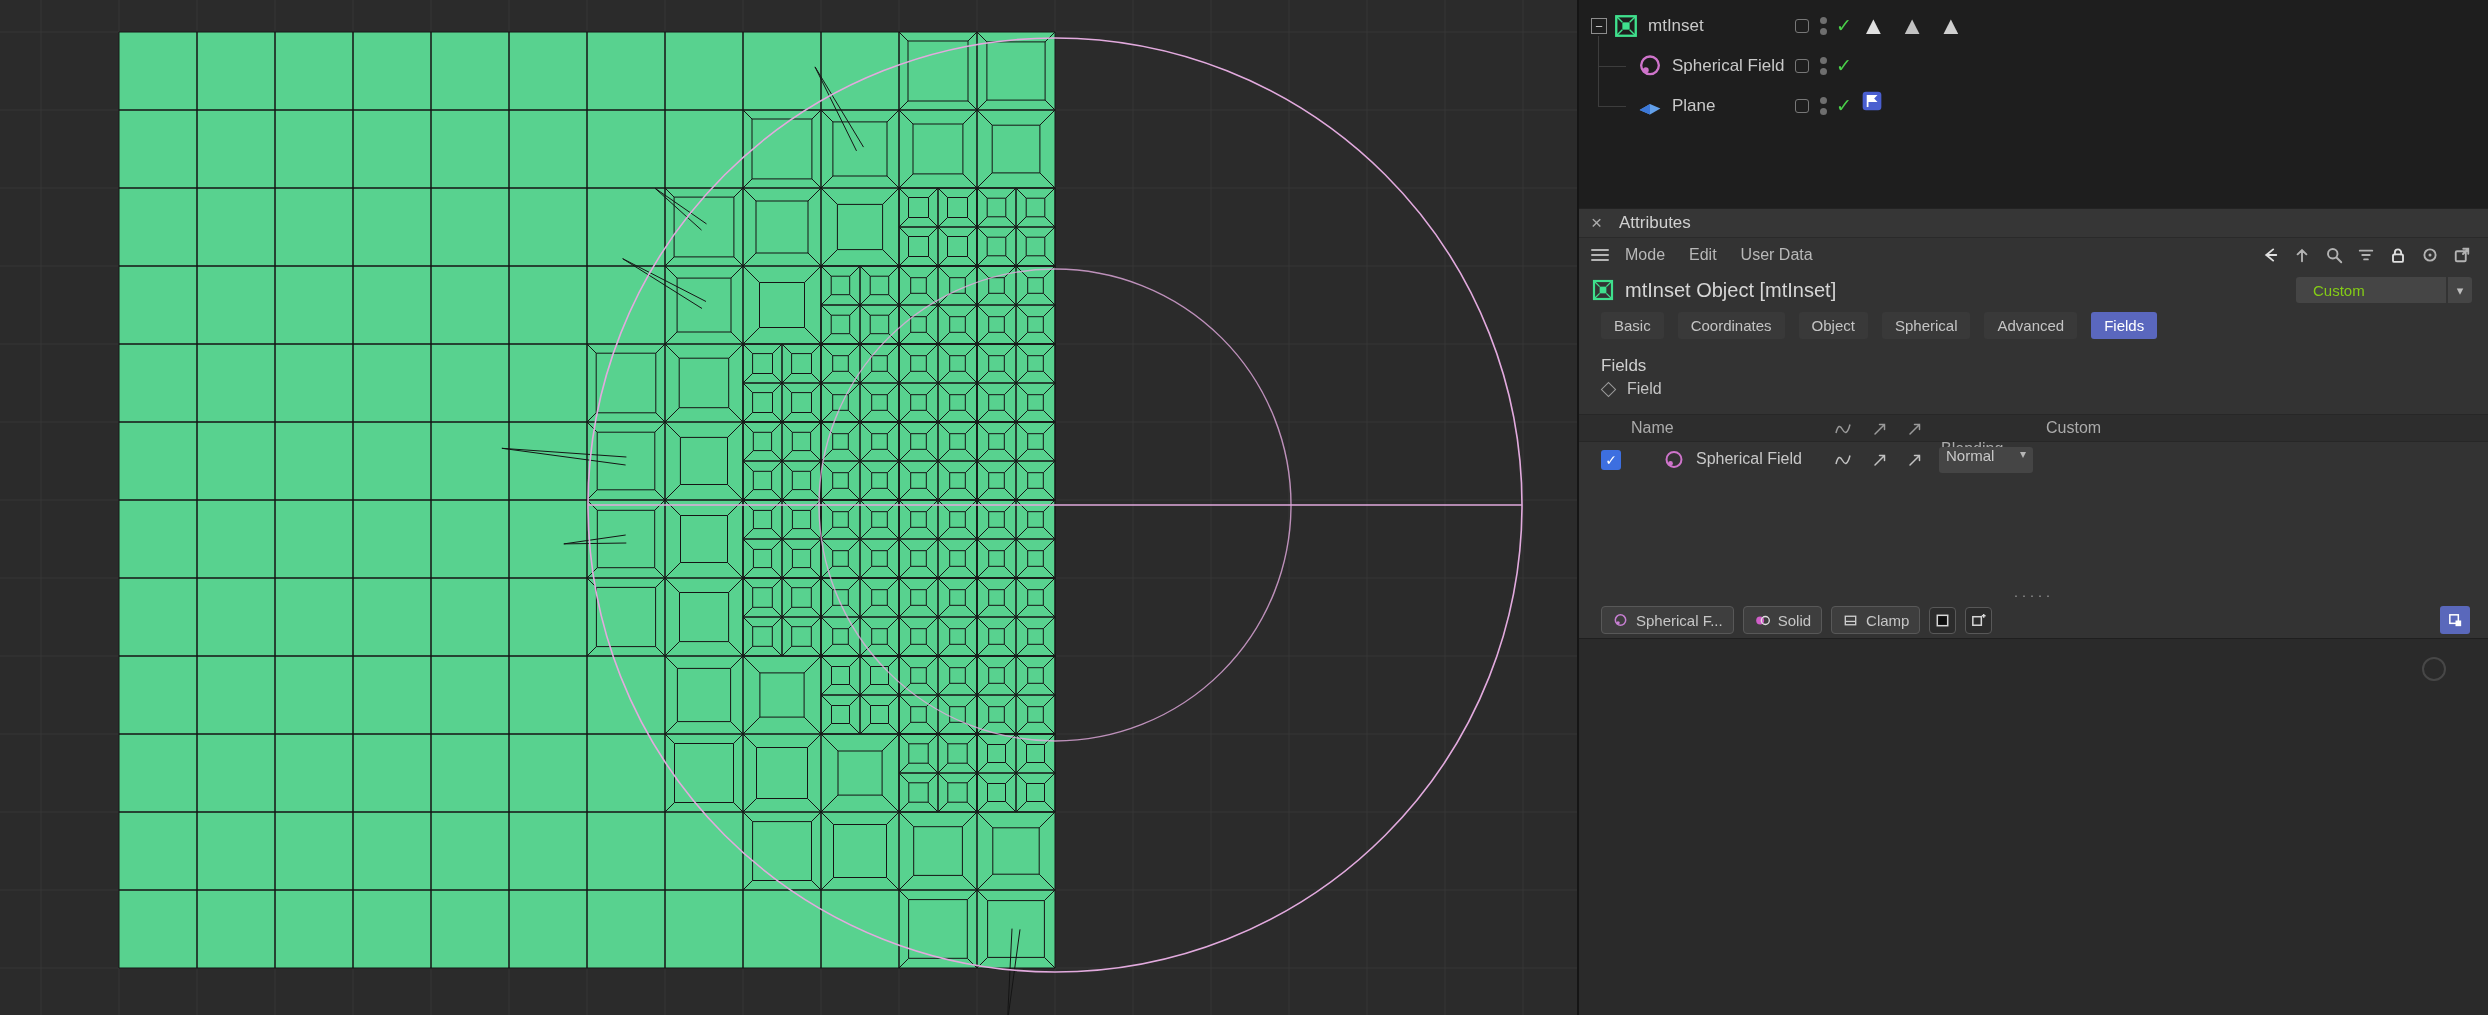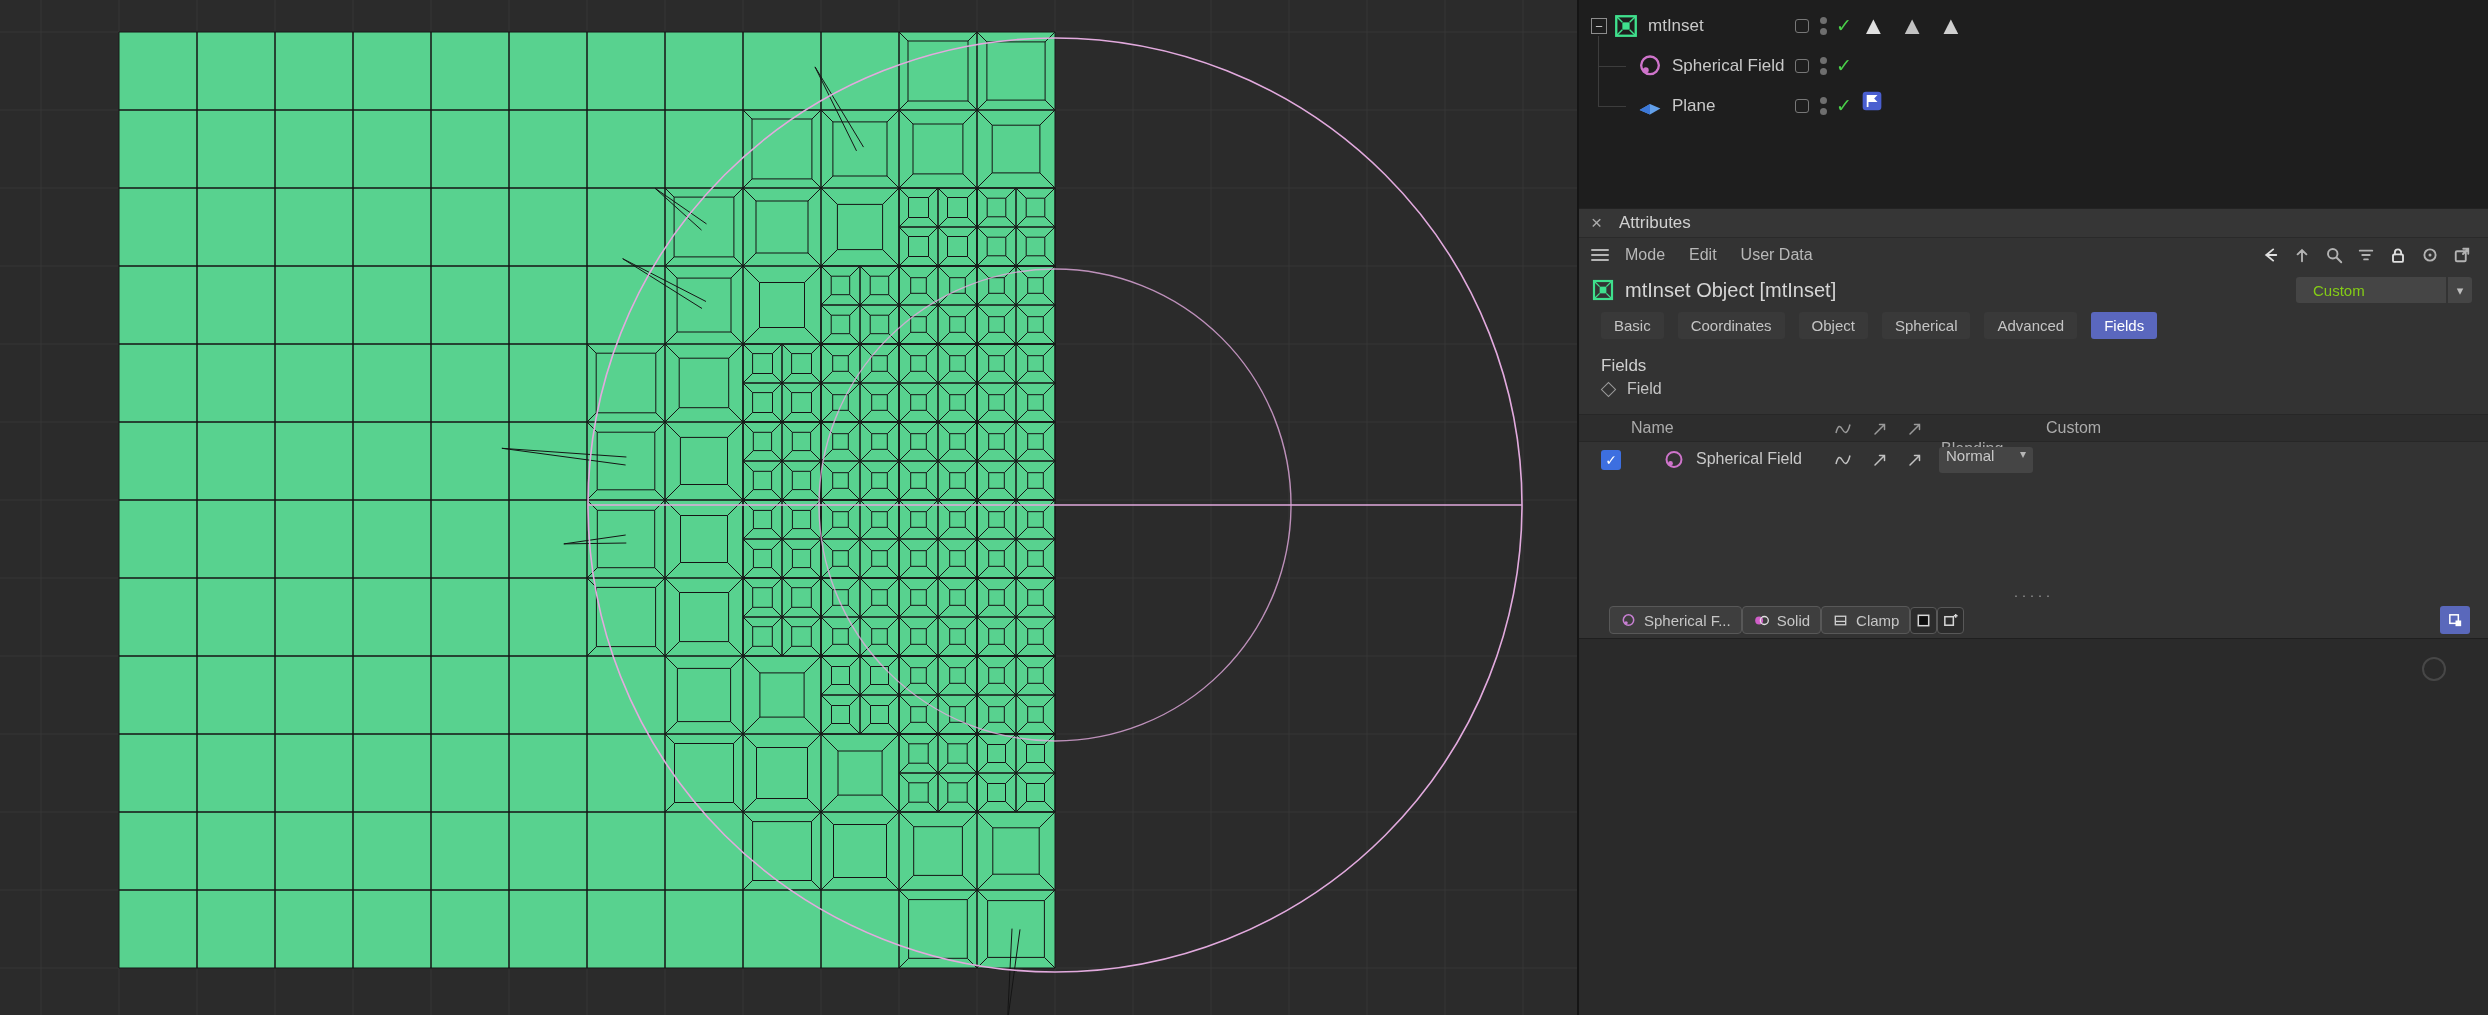--- a/index.html
+++ b/index.html
@@ -95,21 +95,21 @@
     border-radius:3px; display:flex; padding:0 7px; font-size:15px; color:#c8c8c8; }
   .blend-dd .dd-caret { margin-left:auto; color:#b5b5b5; font-size:12px; }
   .opacity-bar { position:absolute; left:467px; top:5px; width:412px; height:26px; background:#5a68bb;
     border-radius:3px; display:flex; align-items:center; justify-content:center; font-size:15px; color:#ececec; }
 
   .list-space { height:110px; flex:none; }
   .splitter { height:14px; display:flex; align-items:center; justify-content:center; flex:none; }
   .splitter span { color:#909090; font-size:15px; letter-spacing:3px; line-height:6px; }
 
   
-  .toolbar { height:36px; display:flex; align-items:center; padding-left:30px; flex:none; }
+  .toolbar { height:36px; display:flex; align-items:center; gap:9px; padding-left:22px; flex:none; }
   .tb-btn { height:28px; display:flex; align-items:center; gap:7px; padding:0 10px; background:#3e3e3e;
     border:1px solid #585858; border-radius:4px; color:#c6c6c6; font-size:15px; }
   .tb-btn svg { width:17px; height:17px; }
   .tb-ibtn { width:27px; height:27px; background:#2c2c2c; border:1px solid #585858; border-radius:4px;
     display:flex; align-items:center; justify-content:center; }
   .tb-ibtn svg { width:17px; height:17px; }
   .tb-right { margin-left:auto; margin-right:18px; width:30px; height:28px; background:#5a68bb;
     border-radius:3px; display:flex; align-items:center; justify-content:center; }
   .tb-right svg { width:17px; height:17px; }
 

